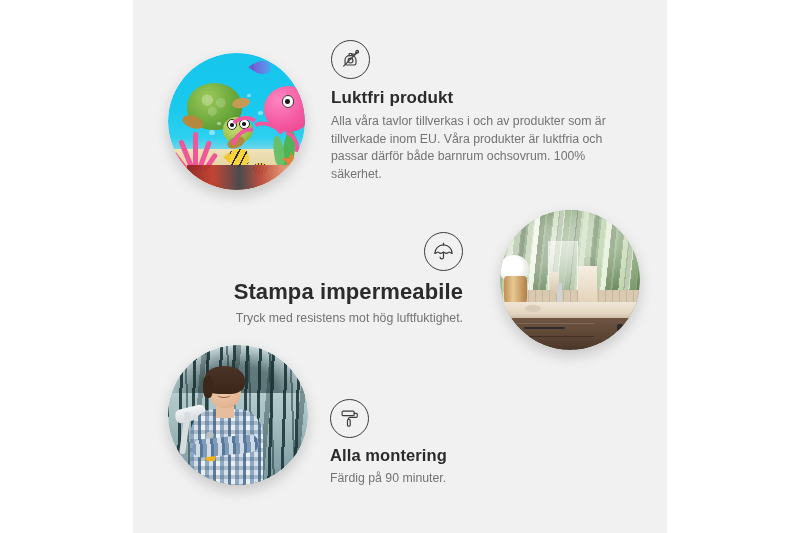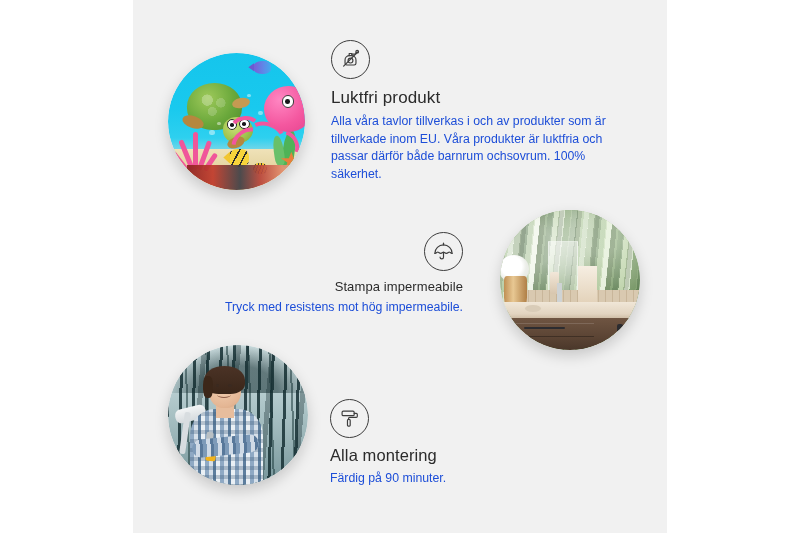--- a/index.html
+++ b/index.html
@@ -324,38 +324,38 @@
     border: 1.6px solid #3d3d3d;
     border-radius: 50%;
     display: flex; align-items: center; justify-content: center;
     box-sizing: border-box;
   }
   .feat-icon svg { display:block; }
 
   .feat-title {
     color: #2b2b2b;
     font-size: 16.5px;
-    font-weight: normal;
+    font-weight: bold;
     letter-spacing: .1px;
     margin: 9px 0 5px 0;
   }
   .feat-body {
-    color: #1d4ed8;
+    color: #737373;
     font-size: 12.3px;
     line-height: 17.6px;
   }
 
   
   #feature-odourless { left: 331px; top: 40px; width: 286px; }
   #feature-odourless .feat-title { font-size: 17px; }
 
   
   #feature-waterproof { left: 213px; top: 232px; width: 250px; text-align: right; }
   #feature-waterproof .feat-icon { margin-left: auto; }
-  #feature-waterproof .feat-title { font-size: 13px; margin-top: 8px; }
+  #feature-waterproof .feat-title { font-size: 22px; margin-top: 8px; }
   #feature-waterproof .feat-body { font-size: 12.3px; }
 
   
   #feature-install { left: 330px; top: 399px; width: 250px; }
   #feature-install .feat-title { font-size: 16.5px; margin-top: 8px; }
   #feature-install .feat-body { font-size: 12.3px; }
 </style>
 </head>
 <body>
 
@@ -458,21 +458,21 @@
   <div class="feature" id="feature-waterproof">
     <div class="feat-icon">
       <svg width="25" height="25" viewBox="0 0 32 32" fill="none" stroke="#3d3d3d" stroke-width="1.5" stroke-linecap="round" stroke-linejoin="round">
         <path d="M5 18.3C5 12.1 9.9 7.6 16 7.6s11 4.5 11 10.7"></path>
         <path d="M5 18.3c1.8 0 2.8-1.7 3.7-1.7s1.9 1.7 3.7 1.7 2.8-1.7 3.6-1.7 1.9 1.7 3.7 1.7 2.8-1.7 3.7-1.7 1.8 1.7 3.6 1.7"></path>
         <line x1="16" y1="7.6" x2="16" y2="5.3"></line>
         <path d="M16 17.2v6.1c0 1.2-1 2.2-2.2 2.2s-2.2-1-2.2-2.2"></path>
       </svg>
     </div>
     <div class="feat-title">Stampa impermeabile</div>
-    <div class="feat-body">Tryck med resistens mot hög impermeabile.</div>
+    <div class="feat-body">Tryck med resistens mot hög luftfuktighet.</div>
   </div>
 
   <div class="feature" id="feature-install">
     <div class="feat-icon">
       <svg width="25" height="25" viewBox="0 0 32 32" fill="none" stroke="#3d3d3d" stroke-width="1.5" stroke-linecap="round" stroke-linejoin="round">
         <rect x="6.5" y="6.6" width="15.5" height="5.8" rx="1.6"></rect>
         <path d="M22 9.5h2.6c.8 0 1.4.6 1.4 1.4v2.2c0 .8-.6 1.4-1.4 1.4h-8.4c-.8 0-1.4.6-1.4 1.4v1.4"></path>
         <rect x="13.4" y="17.3" width="3.5" height="8.4" rx="1.1"></rect>
       </svg>
     </div>

